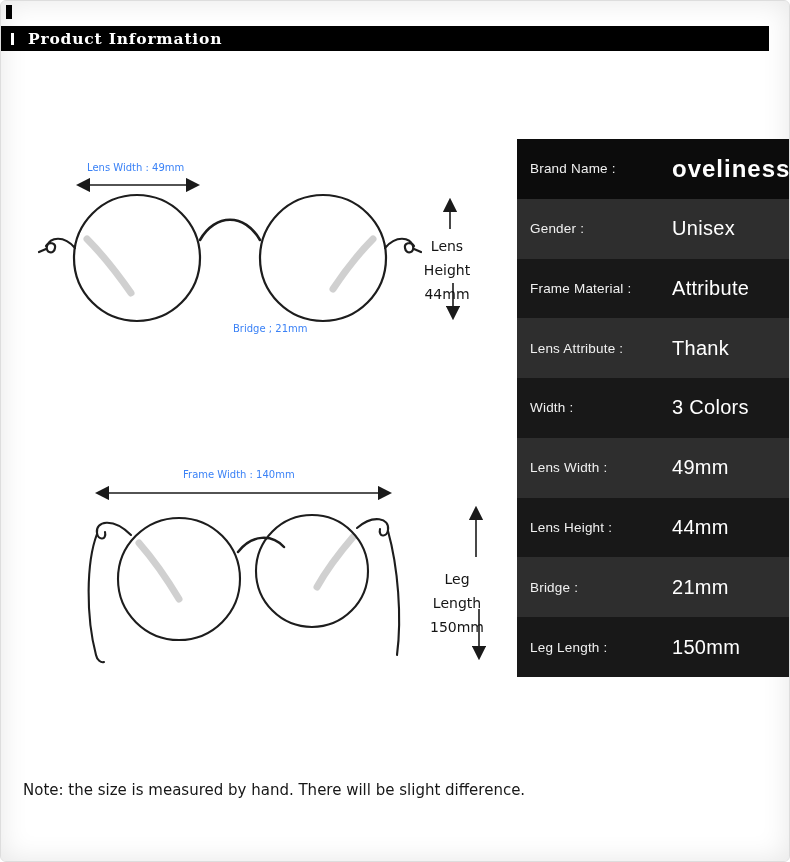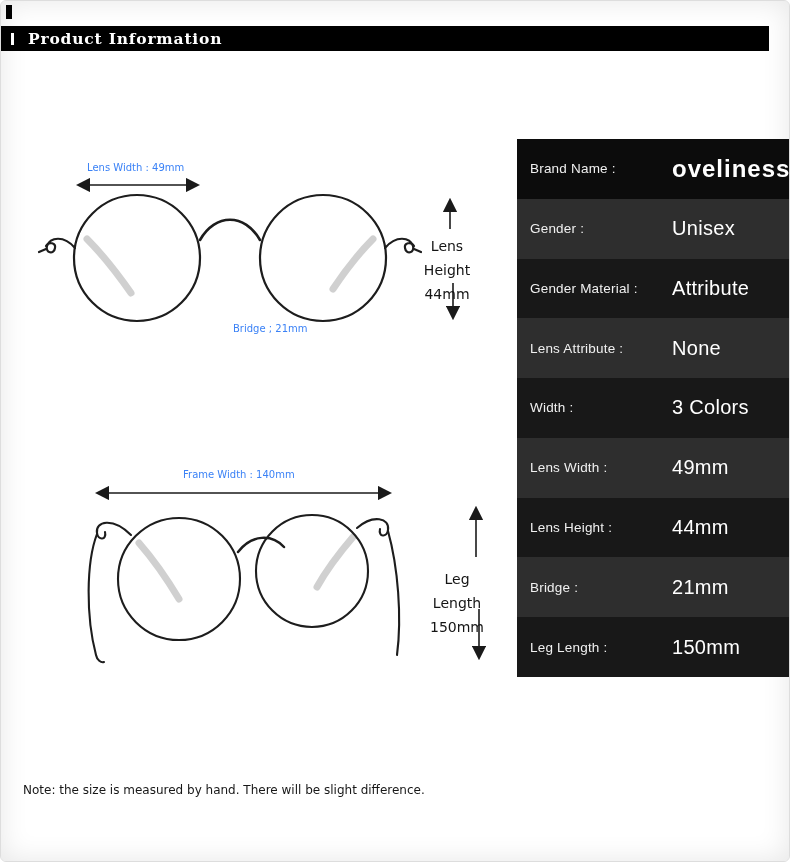--- a/index.html
+++ b/index.html
@@ -74,21 +74,21 @@
     font-size:20px;color:#ffffff;letter-spacing:.3px;
   }
   .brand-value{
     font-size:24px;font-weight:bold;letter-spacing:1px;
   }
   
   .note{
     position:absolute;left:22px;top:775px;
     color:#171717;
     font-family:"DejaVu Sans", sans-serif;
-    font-size:12px;
+    font-size:15px;
     line-height:28px;
   }
   .note div{white-space:nowrap;}
 </style>
 </head>
 <body>
 
 <div class="page">
 
   <div class="corner-mark"></div>
@@ -171,26 +171,26 @@
   <div class="spec-table">
     <div class="spec-row brand-row">
       <span class="spec-label">Brand Name :</span>
       <span class="spec-value brand-value">oveliness</span>
     </div>
     <div class="spec-row">
       <span class="spec-label">Gender :</span>
       <span class="spec-value">Unisex</span>
     </div>
     <div class="spec-row">
-      <span class="spec-label">Gender Material :</span>
+      <span class="spec-label">Frame Material :</span>
       <span class="spec-value">Attribute</span>
     </div>
     <div class="spec-row">
       <span class="spec-label">Lens Attribute :</span>
-      <span class="spec-value">None</span>
+      <span class="spec-value">Thank</span>
     </div>
     <div class="spec-row">
       <span class="spec-label">Width :</span>
       <span class="spec-value">3  Colors</span>
     </div>
     <div class="spec-row">
       <span class="spec-label">Lens  Width :</span>
       <span class="spec-value">49mm</span>
     </div>
     <div class="spec-row">

